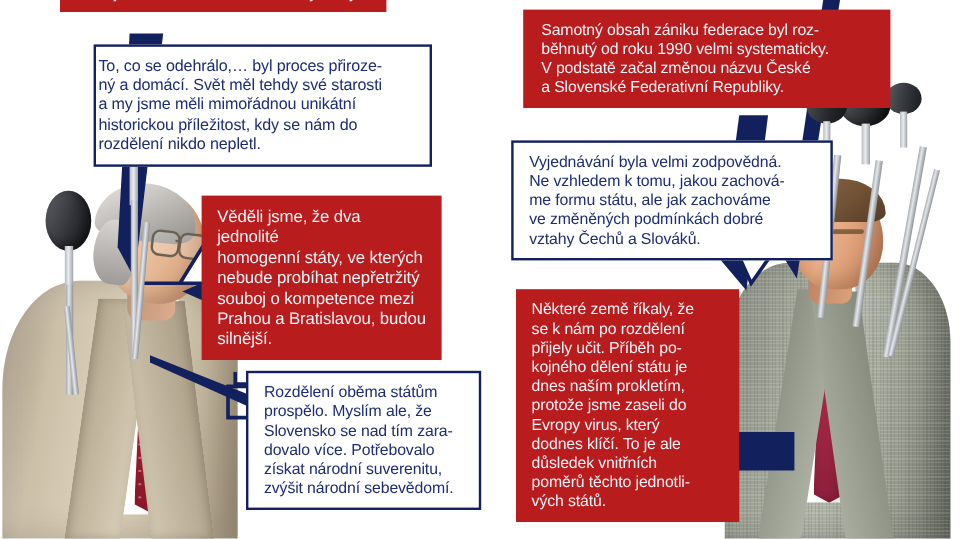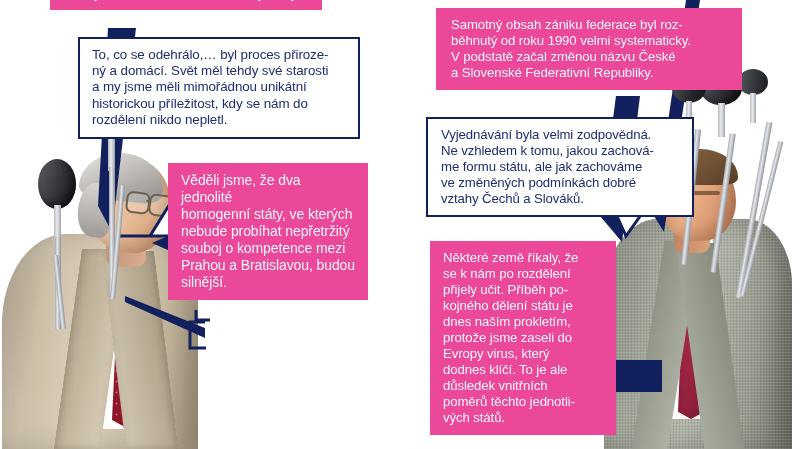--- a/index.html
+++ b/index.html
@@ -10,21 +10,21 @@
   }
   .stage{position:absolute;inset:0;background:#ffffff;overflow:hidden;}
 
   
   .bubble{position:absolute;box-sizing:border-box;}
   .bubble .txt{
     display:block;white-space:pre-line;
     letter-spacing:-0.1px;
   }
   .bubble.dark{
-    background:#ec4899;color:#ffffff;
+    background:#b91c1c;color:#ffffff;
   }
   .bubble.dark .txt{color:#f2f4fa;}
   .bubble.light{
     background:#ffffff;border:2px solid #13205e;color:#1b2a6b;
   }
   .bubble.light .txt{color:#1e2d72;}
 
   
   .tail{position:absolute;pointer-events:none;}
 
@@ -275,37 +275,45 @@
          background:linear-gradient(100deg,#5a5d62,#303338 60%,#1a1c20);"></div>
     <div class="stem" style="left:12px;top:24px;width:6px;height:30px;"></div>
     <div class="stand" style="left:13px;top:52px;width:6px;height:178px;transform:rotate(10deg);"></div>
     <div class="stand" style="left:21px;top:70px;width:5px;height:160px;transform:rotate(14deg);"></div>
   </div>
 
   <div class="bubble dark" id="quote-top-left" style="left:50px;top:-24px;width:272px;padding:10px 14px 8px 14px;z-index:8;">
     <span class="txt" style="font-size:13.2px;">lovněji ze všech zemí, které se kdy dělily.</span>
   </div>
 
-  <div class="bubble light" id="quote-left-upper" style="left:78px;top:37px;width:282px;padding:8px 12px 9px 12px;z-index:9;">
+  <div class="bubble light" id="quote-left-upper" style="left:78px;top:37px;width:282px;padding:8px 12px 9px 2px;z-index:9;">
     <span class="txt" style="font-size:13.4px;">To, co se odehrálo,… byl proces přiroze-
 ný a domácí. Svět měl tehdy své starosti
 a my jsme měli mimořádnou unikátní
 historickou příležitost, kdy se nám do
 rozdělení nikdo nepletl.</span>
   </div>
 
   <div class="bubble dark" id="quote-left-middle" style="left:168px;top:163px;width:200px;padding:9px 13px 9px 13px;z-index:9;">
     <span class="txt" style="font-size:14px;">Věděli jsme, že dva jednolité
 homogenní státy, ve kterých
 nebude probíhat nepřetržitý
 souboj o kompetence mezi
 Prahou a Bratislavou, budou
 silnější.</span>
   </div>
 
+  <div class="bubble light" id="quote-left-lower" style="left:205px;top:309px;width:196px;padding:8px 12px 8px 13px;z-index:9;">
+    <span class="txt" style="font-size:13.2px;">Rozdělení oběma státům
+prospělo. Myslím ale, že
+Slovensko se nad tím zara-
+dovalo více. Potřebovalo
+získat národní suverenitu,
+zvýšit národní sebevědomí.</span>
+  </div>
 
   <div class="bubble dark" id="quote-top-right" style="left:436px;top:8px;width:306px;padding:9px 14px 9px 15px;z-index:8;">
     <span class="txt" style="font-size:13.2px;">Samotný obsah zániku federace byl roz-
 běhnutý od roku 1990 velmi systematicky.
 V podstatě začal změnou názvu České
 a Slovenské Federativní Republiky.</span>
   </div>
 
   <div class="bubble dark" id="quote-right-lower" style="left:430px;top:241px;width:186px;padding:9px 12px 9px 13px;z-index:9;">
     <span class="txt" style="font-size:13.2px;">Některé země říkaly, že

